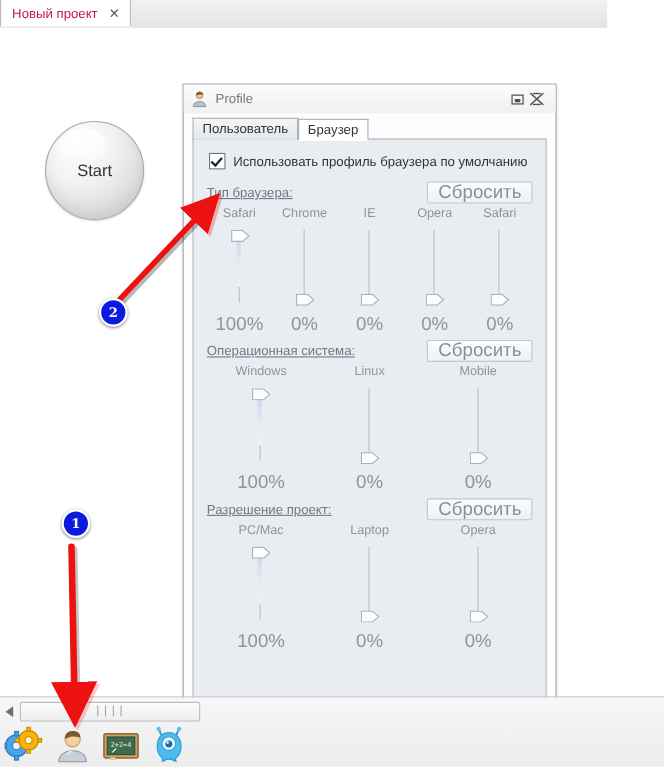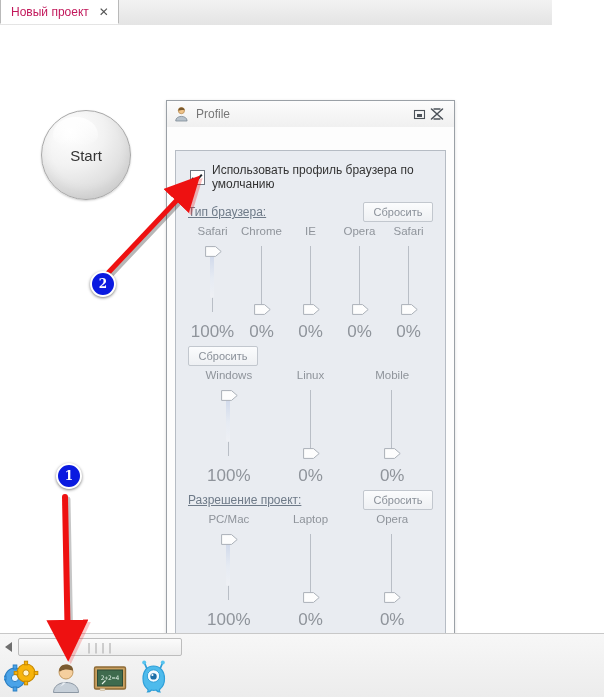--- a/index.html
+++ b/index.html
@@ -54,26 +54,25 @@
     border-radius:50% 50% 50% 50%/60% 60% 40% 40%;
     background:linear-gradient(rgba(255,255,255,.95),rgba(255,255,255,0));
     pointer-events:none;
   }
   #start-button .lbl{
     position:relative;z-index:2;font-size:15px;color:#333;
   }
 
   
   #dialog{
-    position:absolute;left:166px;top:51px;width:289px;height:578px;
+    position:absolute;left:166px;top:51px;width:340px;height:578px;
     background:#fdfdfd;
     border:1px solid #9aa0a6;
     box-shadow:0 1px 3px rgba(0,0,0,.15);
     box-sizing:border-box;
-    margin-top:24px;
   }
   #dialog-titlebar{
     height:26px;display:flex;align-items:center;
     padding:0 8px 0 7px;
     background:linear-gradient(#fcfcfc,#f0f0f0);
   }
   #dialog-title-icon{
     width:16px;height:16px;margin-right:6px;flex:0 0 auto;position:relative;
   }
   #dialog-title-text{font-size:12px;color:#777;flex:1 1 auto;}
@@ -123,21 +122,21 @@
   .section{margin-bottom:3px;}
   .section-head{
     display:flex;align-items:center;justify-content:space-between;
     height:22px;margin-bottom:2px;
   }
   .section-title{
     font-size:12px;color:#6e7a88;text-decoration:underline;cursor:pointer;
   }
   .reset-btn{
     min-width:70px;height:20px;line-height:18px;text-align:center;
-    font-size:11px;color:#8a9099;
+    font-size:17px;color:#8a9099;
     border:1px solid #c2c7ce;border-radius:2px;
     background:linear-gradient(#fbfcfd,#eef0f3);
     padding:0 9px;cursor:pointer;box-sizing:border-box;
   }
 
   .sliders{display:flex;align-items:flex-start;}
   .slider-col{
     display:flex;flex-direction:column;align-items:center;
     flex:1 1 0;min-width:0;
   }
@@ -270,20 +269,28 @@
         </svg>
       </span>
       <span class="win-btn">
         <svg width="14" height="12" viewBox="0 0 14 12">
           <path d="M1.5 1 L12.5 11 M12.5 1 L1.5 11" stroke="#4b5158" stroke-width="1.5" stroke-linecap="round"></path>
           <path d="M4 1 L10 1 M4 11 L10 11" stroke="#4b5158" stroke-width="1.3" stroke-linecap="round"></path>
         </svg>
       </span>
     </div>
 
+    <div id="dialog-tabs">
+      <div class="dtab inactive">
+        <span>Пользователь</span>
+      </div>
+      <div class="dtab active">
+        <span>Браузер</span>
+      </div>
+    </div>
 
     <div id="dialog-body">
 
       <div id="default-profile-row">
         <span class="checkbox checked"></span>
         <span id="default-profile-label">Использовать профиль браузера по умолчанию</span>
       </div>
 
       <div id="sections-host">
           <div class="section">
@@ -350,20 +357,21 @@
                       <path d="M0.6 0.6 H10.5 L16.2 5.5 L10.5 10.4 H0.6 Z" fill="#fdfdfd" stroke="#aab0b8" stroke-width="1"></path>
                     </svg>
                   </div>
                 </div>
                 <span class="slider-val">0%</span>
               </div>
             </div>
           </div>
           <div class="section">
             <div class="section-head">
+              <span class="section-title">Операционная система:</span>
               <span class="reset-btn">Сбросить</span>
             </div>
             <div class="sliders">
               <div class="slider-col">
                 <span class="slider-name">Windows</span>
                 <div class="track-wrap">
                   <div class="track-line"></div>
                   <div class="track-fill" style="top: 11px; height: 44px;"></div>
                   <div class="thumb" style="top: 3px;">
                     <svg width="17" height="11" viewBox="0 0 17 11">

